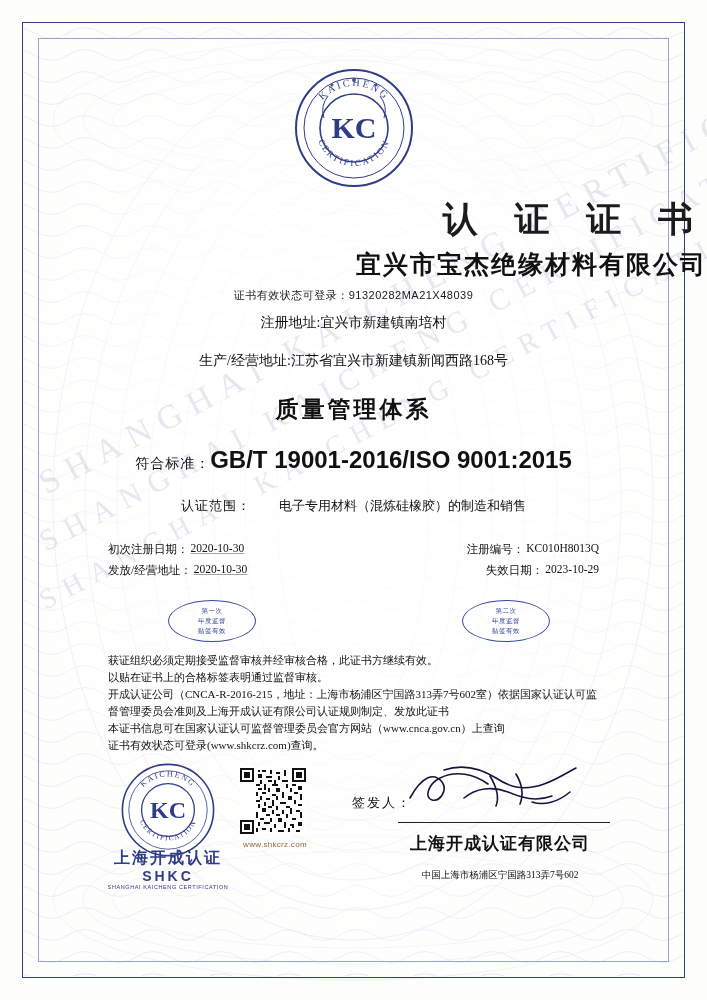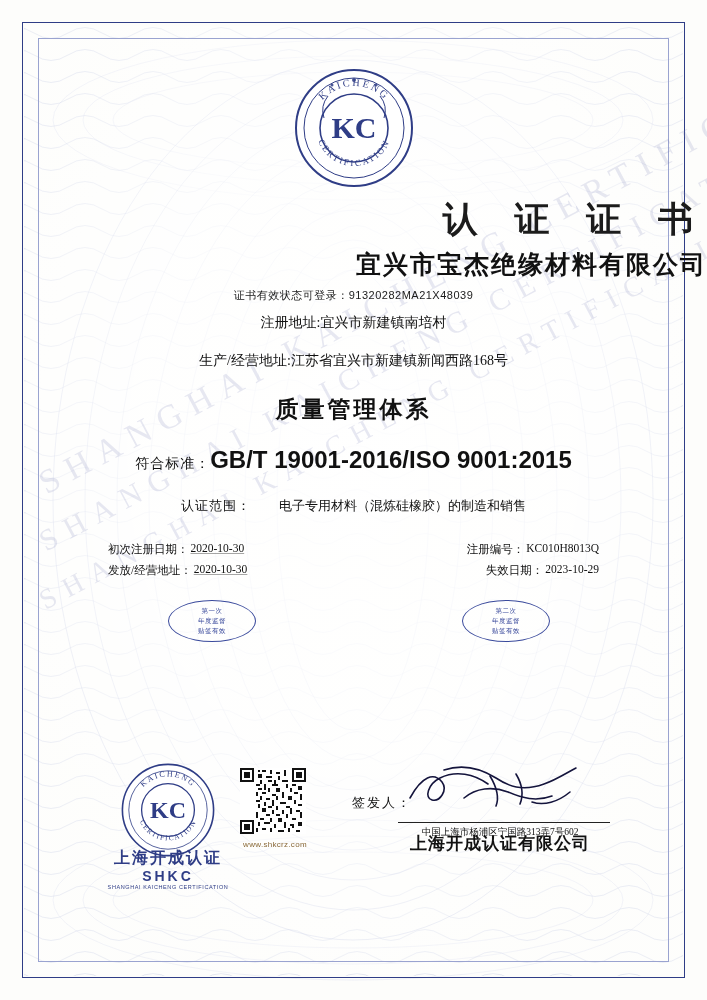--- a/index.html
+++ b/index.html
@@ -307,21 +307,21 @@
     text-align: center;
     font-family: "Liberation Serif", serif;
     font-weight: bold;
     font-size: 17px;
     color: #111;
     letter-spacing: 1px;
   }
   .issuer-addr {
     position: absolute;
     left: 380px;
-    top: 826px;
+    top: 869px;
     width: 240px;
     text-align: center;
     font-family: "Liberation Serif", serif;
     font-size: 9.5px;
     color: #111;
   }
 </style>
 </head>
 <body>
 
@@ -439,20 +439,25 @@
     <span style="white-space:pre-line">第一次
 年度监督
 贴签有效</span>
   </div>
   <div class="oval right">
     <span style="white-space:pre-line">第二次
 年度监督
 贴签有效</span>
   </div>
 
+  <div class="notes" style="white-space:pre-line">获证组织必须定期接受监督审核并经审核合格，此证书方继续有效。
+以贴在证书上的合格标签表明通过监督审核。
+开成认证公司（CNCA-R-2016-215，地址：上海市杨浦区宁国路313弄7号602室）依据国家认证认可监督管理委员会准则及上海开成认证有限公司认证规则制定、发放此证书
+本证书信息可在国家认证认可监督管理委员会官方网站（www.cnca.gov.cn）上查询
+证书有效状态可登录(www.shkcrz.com)查询。</div>
 
   <div class="seal-small">
     <svg width="96" height="96" viewBox="0 0 120 120">
       <circle cx="60" cy="60" r="57" fill="#ffffff" stroke="#2f3d86" stroke-width="2"></circle>
       <circle cx="60" cy="60" r="49" fill="none" stroke="#2f3d86" stroke-width="1"></circle>
       <circle cx="60" cy="60" r="33" fill="none" stroke="#2f3d86" stroke-width="1.6"></circle>
       <path id="arcTop2" d="M 18 60 A 42 42 0 0 1 102 60" fill="none"></path>
       <path id="arcBot2" d="M 22 60 A 38 38 0 0 0 98 60" fill="none"></path>
       <text font-family="Liberation Serif, serif" font-size="10" fill="#2f3d86" letter-spacing="2.2">
         <textPath href="#arcTop2" startOffset="50%" text-anchor="middle">KAICHENG</textPath>

